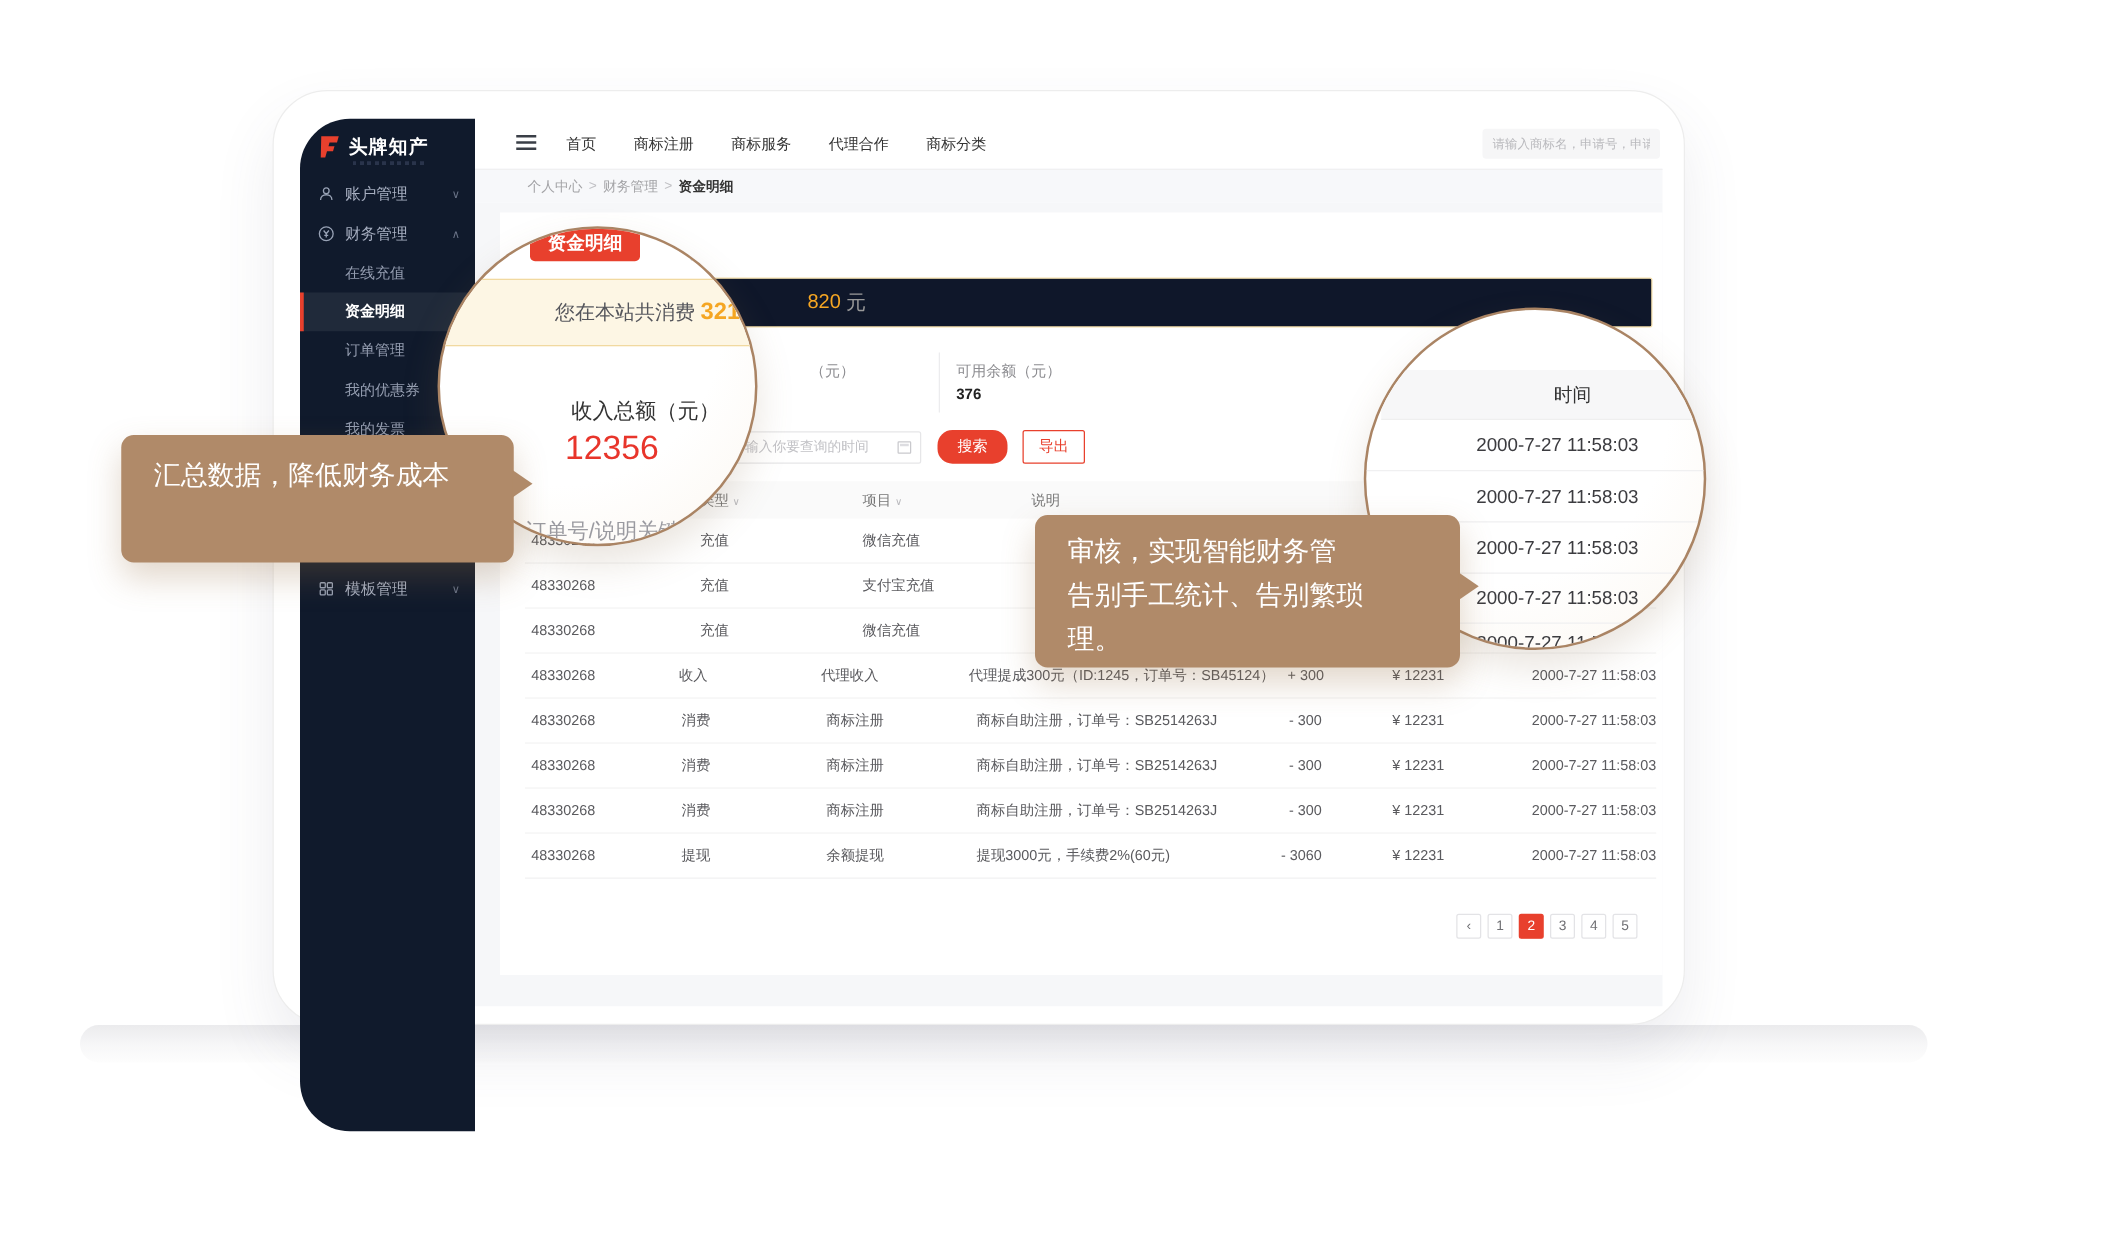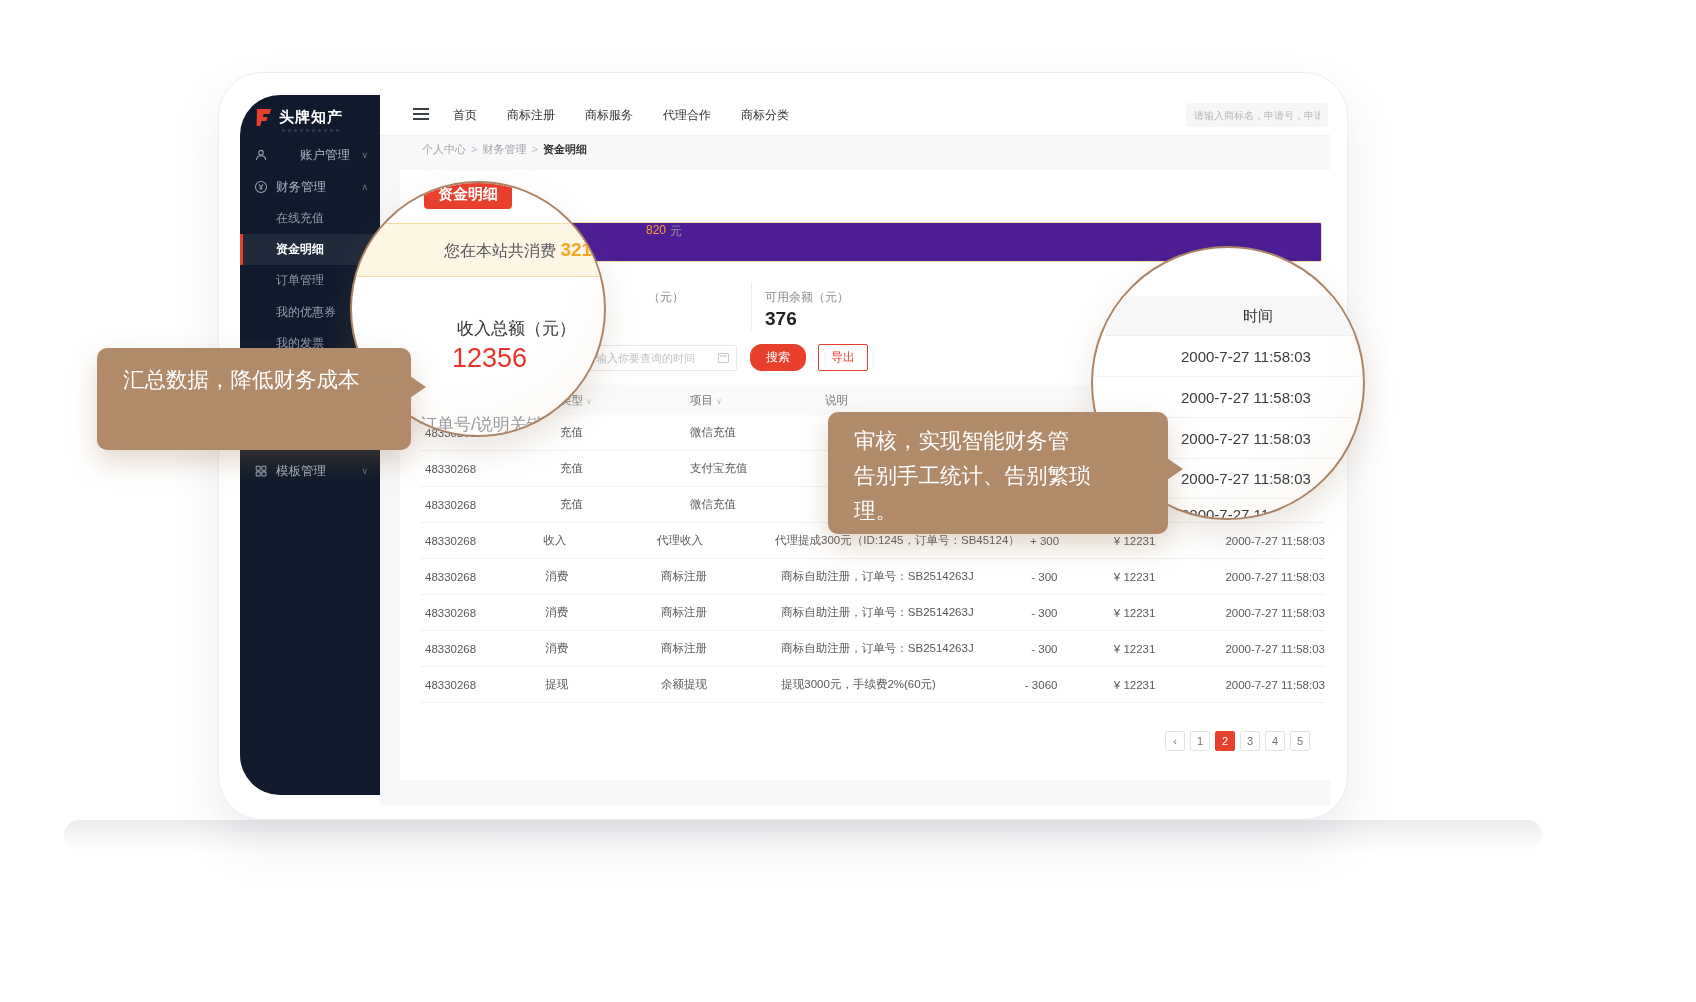--- a/index.html
+++ b/index.html
@@ -7,21 +7,21 @@
   #stage { position:relative; width:1696px; height:1002px; background:#fff; overflow:hidden; }
 
   
   .screen { position:absolute; left:218px; top:72px; width:1130px; height:748px;
             background:#fff; border:1px solid #ededed; border-radius:44px;
             box-shadow:0 24px 48px rgba(80,80,110,.10); }
   .base-bar { position:absolute; left:64px; top:820px; width:1478px; height:30px;
               border-radius:16px; background:linear-gradient(180deg,#ebebed 0%,#f7f7f8 55%,#fdfdfd 100%); }
 
   
-  .sidebar { position:absolute; left:240px; top:95px; width:140px; height:700px;
+  .sidebar { position:absolute; left:240px; top:95px; width:140px; height:810px;
              background:#101a2c; border-radius:40px 0 0 40px; overflow:hidden;text-align:center; }
   .logo { position:absolute; left:14px; top:12px; display:flex; align-items:center; gap:5px; cursor:pointer; }
   .logo-txt { color:#fff; font-size:15px; font-weight:bold; letter-spacing:1px; }
   .logo-tag { position:absolute; left:42px; top:34px; width:58px; height:3px;
               background:repeating-linear-gradient(90deg,#3a4560 0 3px,transparent 3px 6px); opacity:.6; }
   .side-item { position:absolute; left:0; width:140px; height:30px; display:flex; align-items:center;
                color:#a7afc1; font-size:12.5px; cursor:pointer; }
   .side-item .ic { width:14px; height:14px; margin:0 8px 0 14px; flex:0 0 auto; }
   .side-item .chev { position:absolute; right:12px; font-size:9px; color:#6b7488; }
   .side-sub { position:absolute; left:0; width:140px; height:31px; display:flex; align-items:center;
@@ -42,28 +42,28 @@
   .top-search::placeholder { color:#b9b9bd; }
   .crumbs { position:absolute; left:0; top:40px; width:950px; height:27px; background:#f7f8fa;
             border-top:1px solid #f0f0f1; display:flex; align-items:center; padding-left:42px;
             font-size:11px; color:#a3a3a6; }
   .crumbs .sep { margin:0 5px; color:#c0c0c4; }
   .crumbs .last { color:#333; font-weight:bold; }
   .content-bg { position:absolute; left:0; top:67px; width:950px; height:643px; background:#f6f7f9; }
 
   
   .card { position:absolute; left:400px; top:170px; width:930px; height:610px; background:#fff; overflow:hidden; }
-  .banner { position:absolute; left:8px; top:52px; width:914px; height:40px; background:#4c1d95;
-            border:1px solid #f5dfab; border-radius:2px; display:flex; font-size:12px; }
+  .banner { position:absolute; left:8px; top:52px; width:914px; height:40px; background:#0f172a;
+            border:1px solid #f5dfab; border-radius:2px; display:flex; align-items:center; font-size:16px; }
   .banner .tail { margin-left:237px; color:#f5a623; }
   .banner .unit { margin-left:4px; color:#999; }
   .stat-plabel { position:absolute; left:248px; top:119px; font-size:12px; color:#8d8d91; }
   .stat-divider { position:absolute; left:351px; top:112px; width:1px; height:48px; background:#ececee; }
   .stat-label { position:absolute; left:365px; top:119px; font-size:12px; color:#8d8d91; }
-  .stat-value { position:absolute; left:365px; top:138px; font-size:19px; font-weight:bold; color:#222; }
+  .stat-value { position:absolute; left:365px; top:138px; font-size:12px; font-weight:bold; color:#222; }
 
   .date-input { position:absolute; left:185px; top:175px; width:152px; height:26px; border:1px solid #e6e6e8;
                 border-radius:2px; background:#fff; font-size:11px; color:#555; padding:0 26px 0 10px; outline:none;
                 font-family:"Liberation Sans","DejaVu Sans",sans-serif; }
   .date-input::placeholder { color:#c2c2c6; }
   .cal { position:absolute; left:318px; top:183px; width:11px; height:10px; border:1px solid #c9c9cd;
          border-radius:1px; cursor:pointer; }
   .cal::before { content:""; position:absolute; left:1px; top:1px; right:1px; height:2px; background:#dddde1; }
   .btn-search { position:absolute; left:350px; top:174px; width:56px; height:27px; background:#e8402d; color:#fff;
                 border:none; border-radius:12px; font-size:12px; cursor:pointer; }
@@ -141,21 +141,21 @@
     <div class="logo">
       <span>
         <svg width="20" height="20" viewBox="0 0 20 20">
           <path d="M3 2 L17 2 L15.6 7 L9.6 7 L8.8 10 L13.6 10 L12.4 14 L7.6 14 L6.2 19 L2.6 19 Z" fill="#e8402d"></path>
         </svg>
       </span>
       <span class="logo-txt">头牌知产</span>
     </div>
     <div class="logo-tag"></div>
 
-    <div class="side-item" style="top:45px;gap:24px;">
+    <div class="side-item" style="top:45px;">
       <span class="ic">
         <svg width="14" height="14" viewBox="0 0 16 16" fill="none" stroke="#98a2b5" stroke-width="1.2">
           <circle cx="8" cy="5.3" r="2.6"></circle>
             <path d="M2.8 13.6c0-2.9 2.3-4.7 5.2-4.7s5.2 1.8 5.2 4.7"></path>
         </svg>
       </span>
       <span>账户管理</span>
       <span class="chev">∨</span>
     </div>
 

